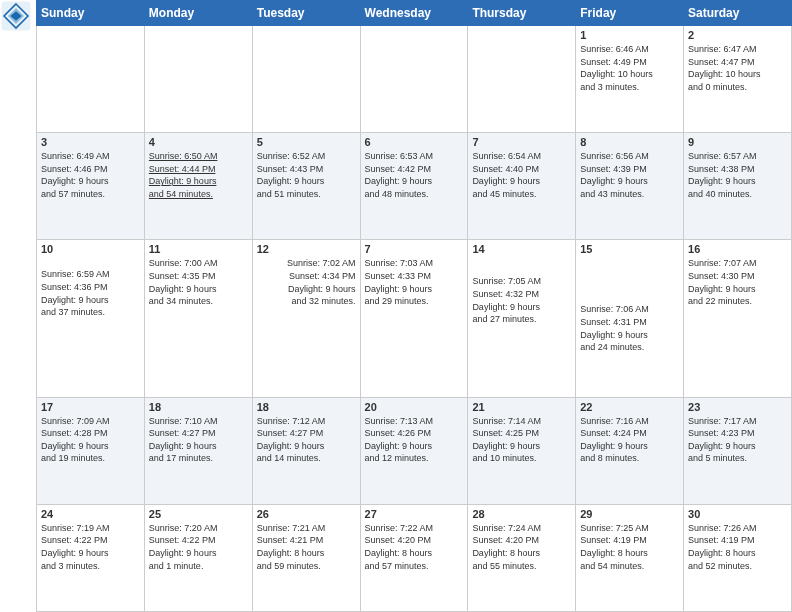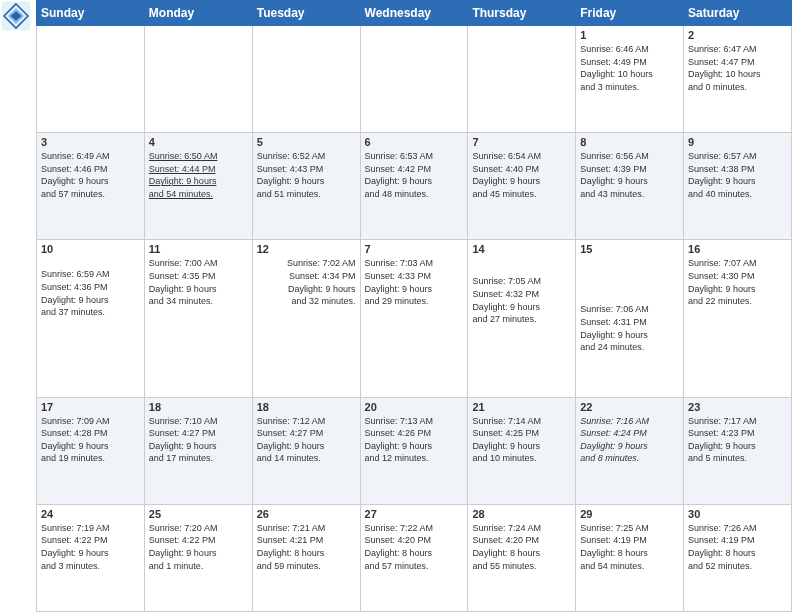--- a/index.html
+++ b/index.html
@@ -287,21 +287,21 @@
           </td>
           <td>
             <span class="day-num">21</span>
             <div class="day-info" style="white-space: pre-line;">Sunrise: 7:14 AM
 Sunset: 4:25 PM
 Daylight: 9 hours
 and 10 minutes.</div>
           </td>
           <td>
             <span class="day-num">22</span>
-            <div class="day-info" style="white-space: pre-line; font-style: italic;">Sunrise: 7:16 AM
+            <div class="day-info" style="white-space: pre-line;">Sunrise: 7:16 AM
 Sunset: 4:24 PM
 Daylight: 9 hours
 and 8 minutes.</div>
           </td>
           <td>
             <span class="day-num">23</span>
             <div class="day-info" style="white-space: pre-line;">Sunrise: 7:17 AM
 Sunset: 4:23 PM
 Daylight: 9 hours
 and 5 minutes.</div>

